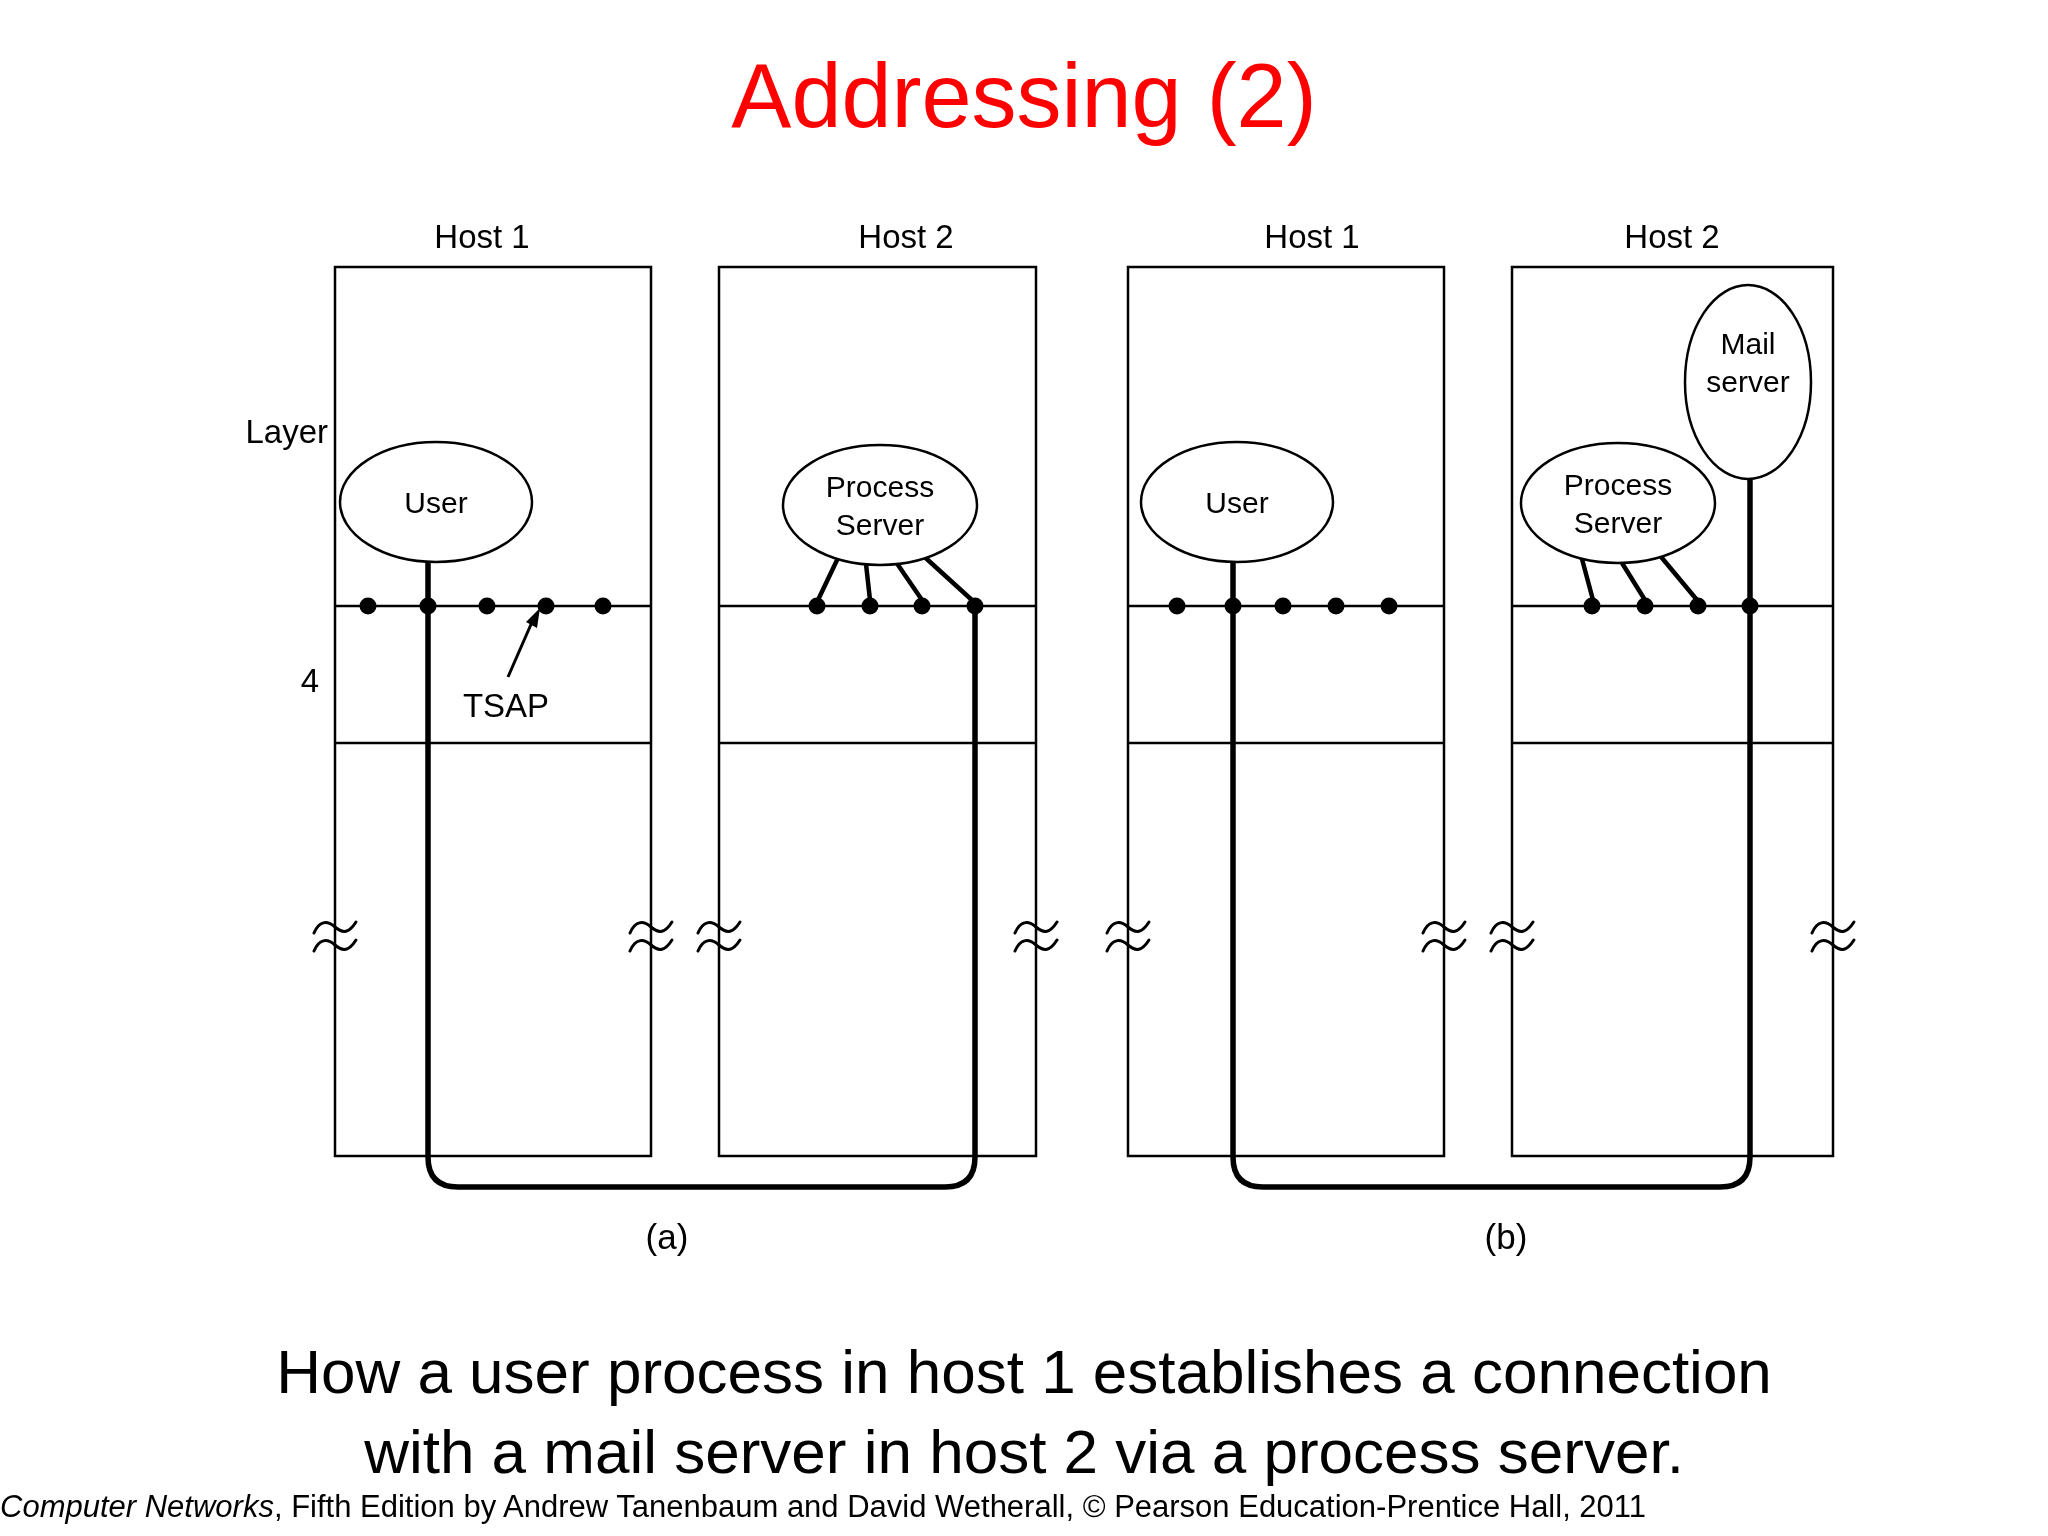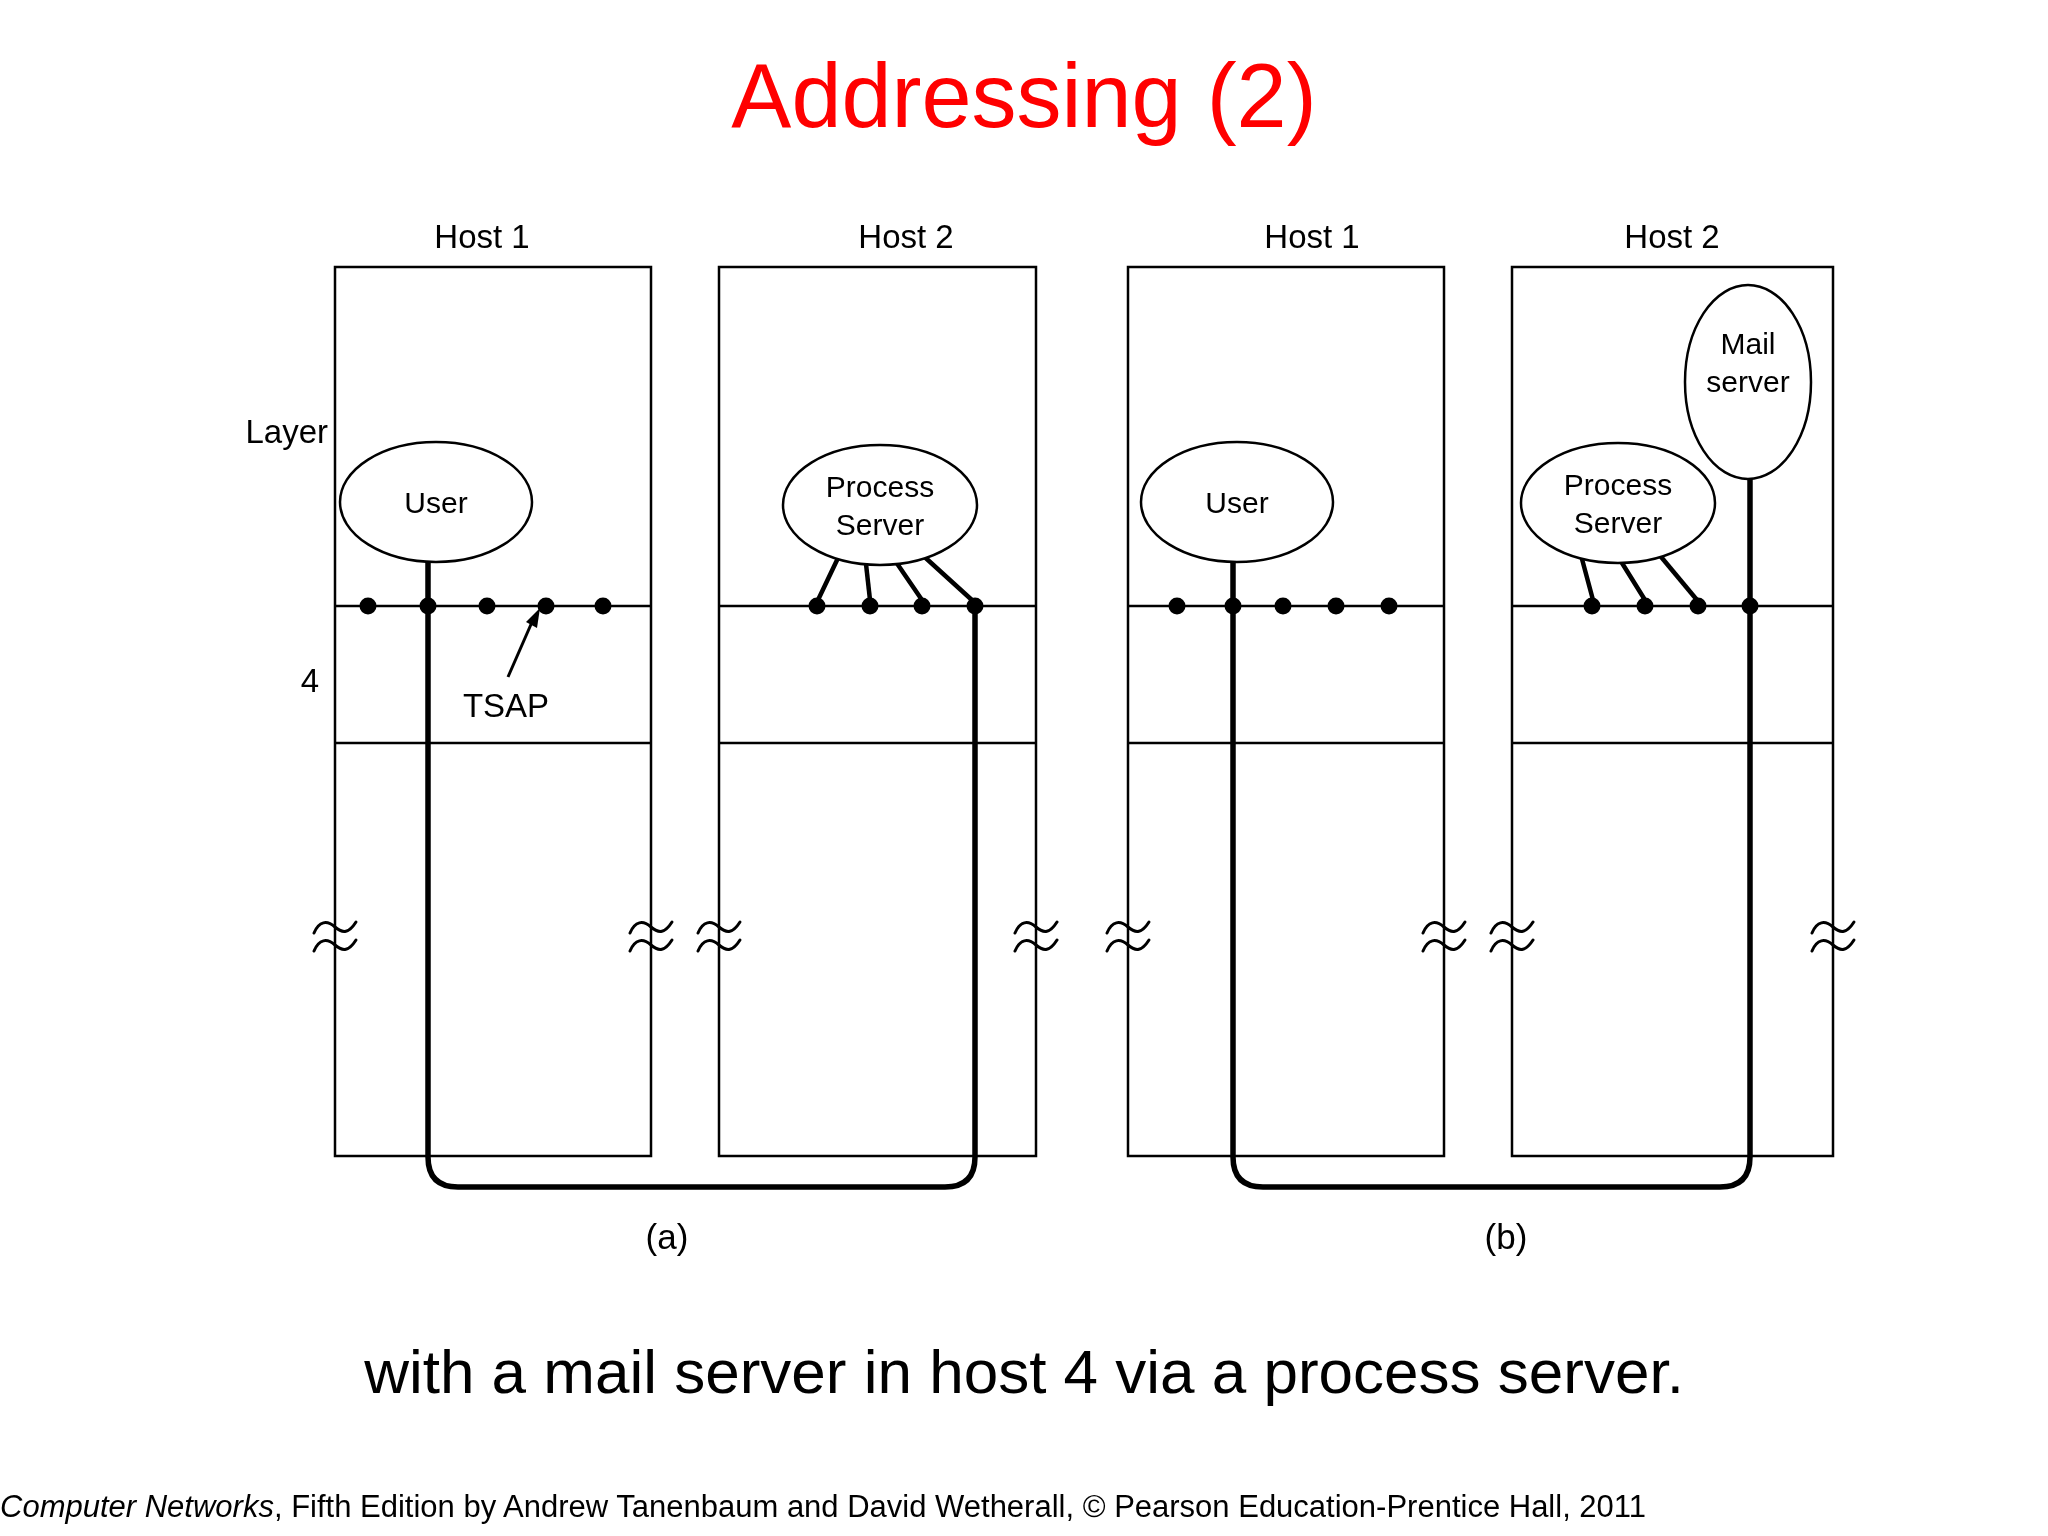--- a/index.html
+++ b/index.html
@@ -151,18 +151,19 @@
         <path class="squig" d="M-21,5 C-16,-7 -8,-8 0,-1 C8,6 14,5 21,-6" transform="translate(1444,946)"></path>
         <path class="squig" d="M-21,5 C-16,-7 -8,-8 0,-1 C8,6 14,5 21,-6" transform="translate(1512,928)"></path>
         <path class="squig" d="M-21,5 C-16,-7 -8,-8 0,-1 C8,6 14,5 21,-6" transform="translate(1512,946)"></path>
         <path class="squig" d="M-21,5 C-16,-7 -8,-8 0,-1 C8,6 14,5 21,-6" transform="translate(1833,928)"></path>
         <path class="squig" d="M-21,5 C-16,-7 -8,-8 0,-1 C8,6 14,5 21,-6" transform="translate(1833,946)"></path>
       </g>
     </g>
   </svg>
 
   <div class="caption">
-    <div>with a mail server in host 4 via a process server.</div>
+    <div>How a user process in host 1 establishes a connection</div>
+    <div>with a mail server in host 2 via a process server.</div>
   </div>
 
   <div class="credit"><span class="bt">Computer Networks</span><span>, Fifth Edition by Andrew Tanenbaum and David Wetherall, © Pearson Education-Prentice Hall, 2011</span></div>
 
 </div>
 
 </body></html>

